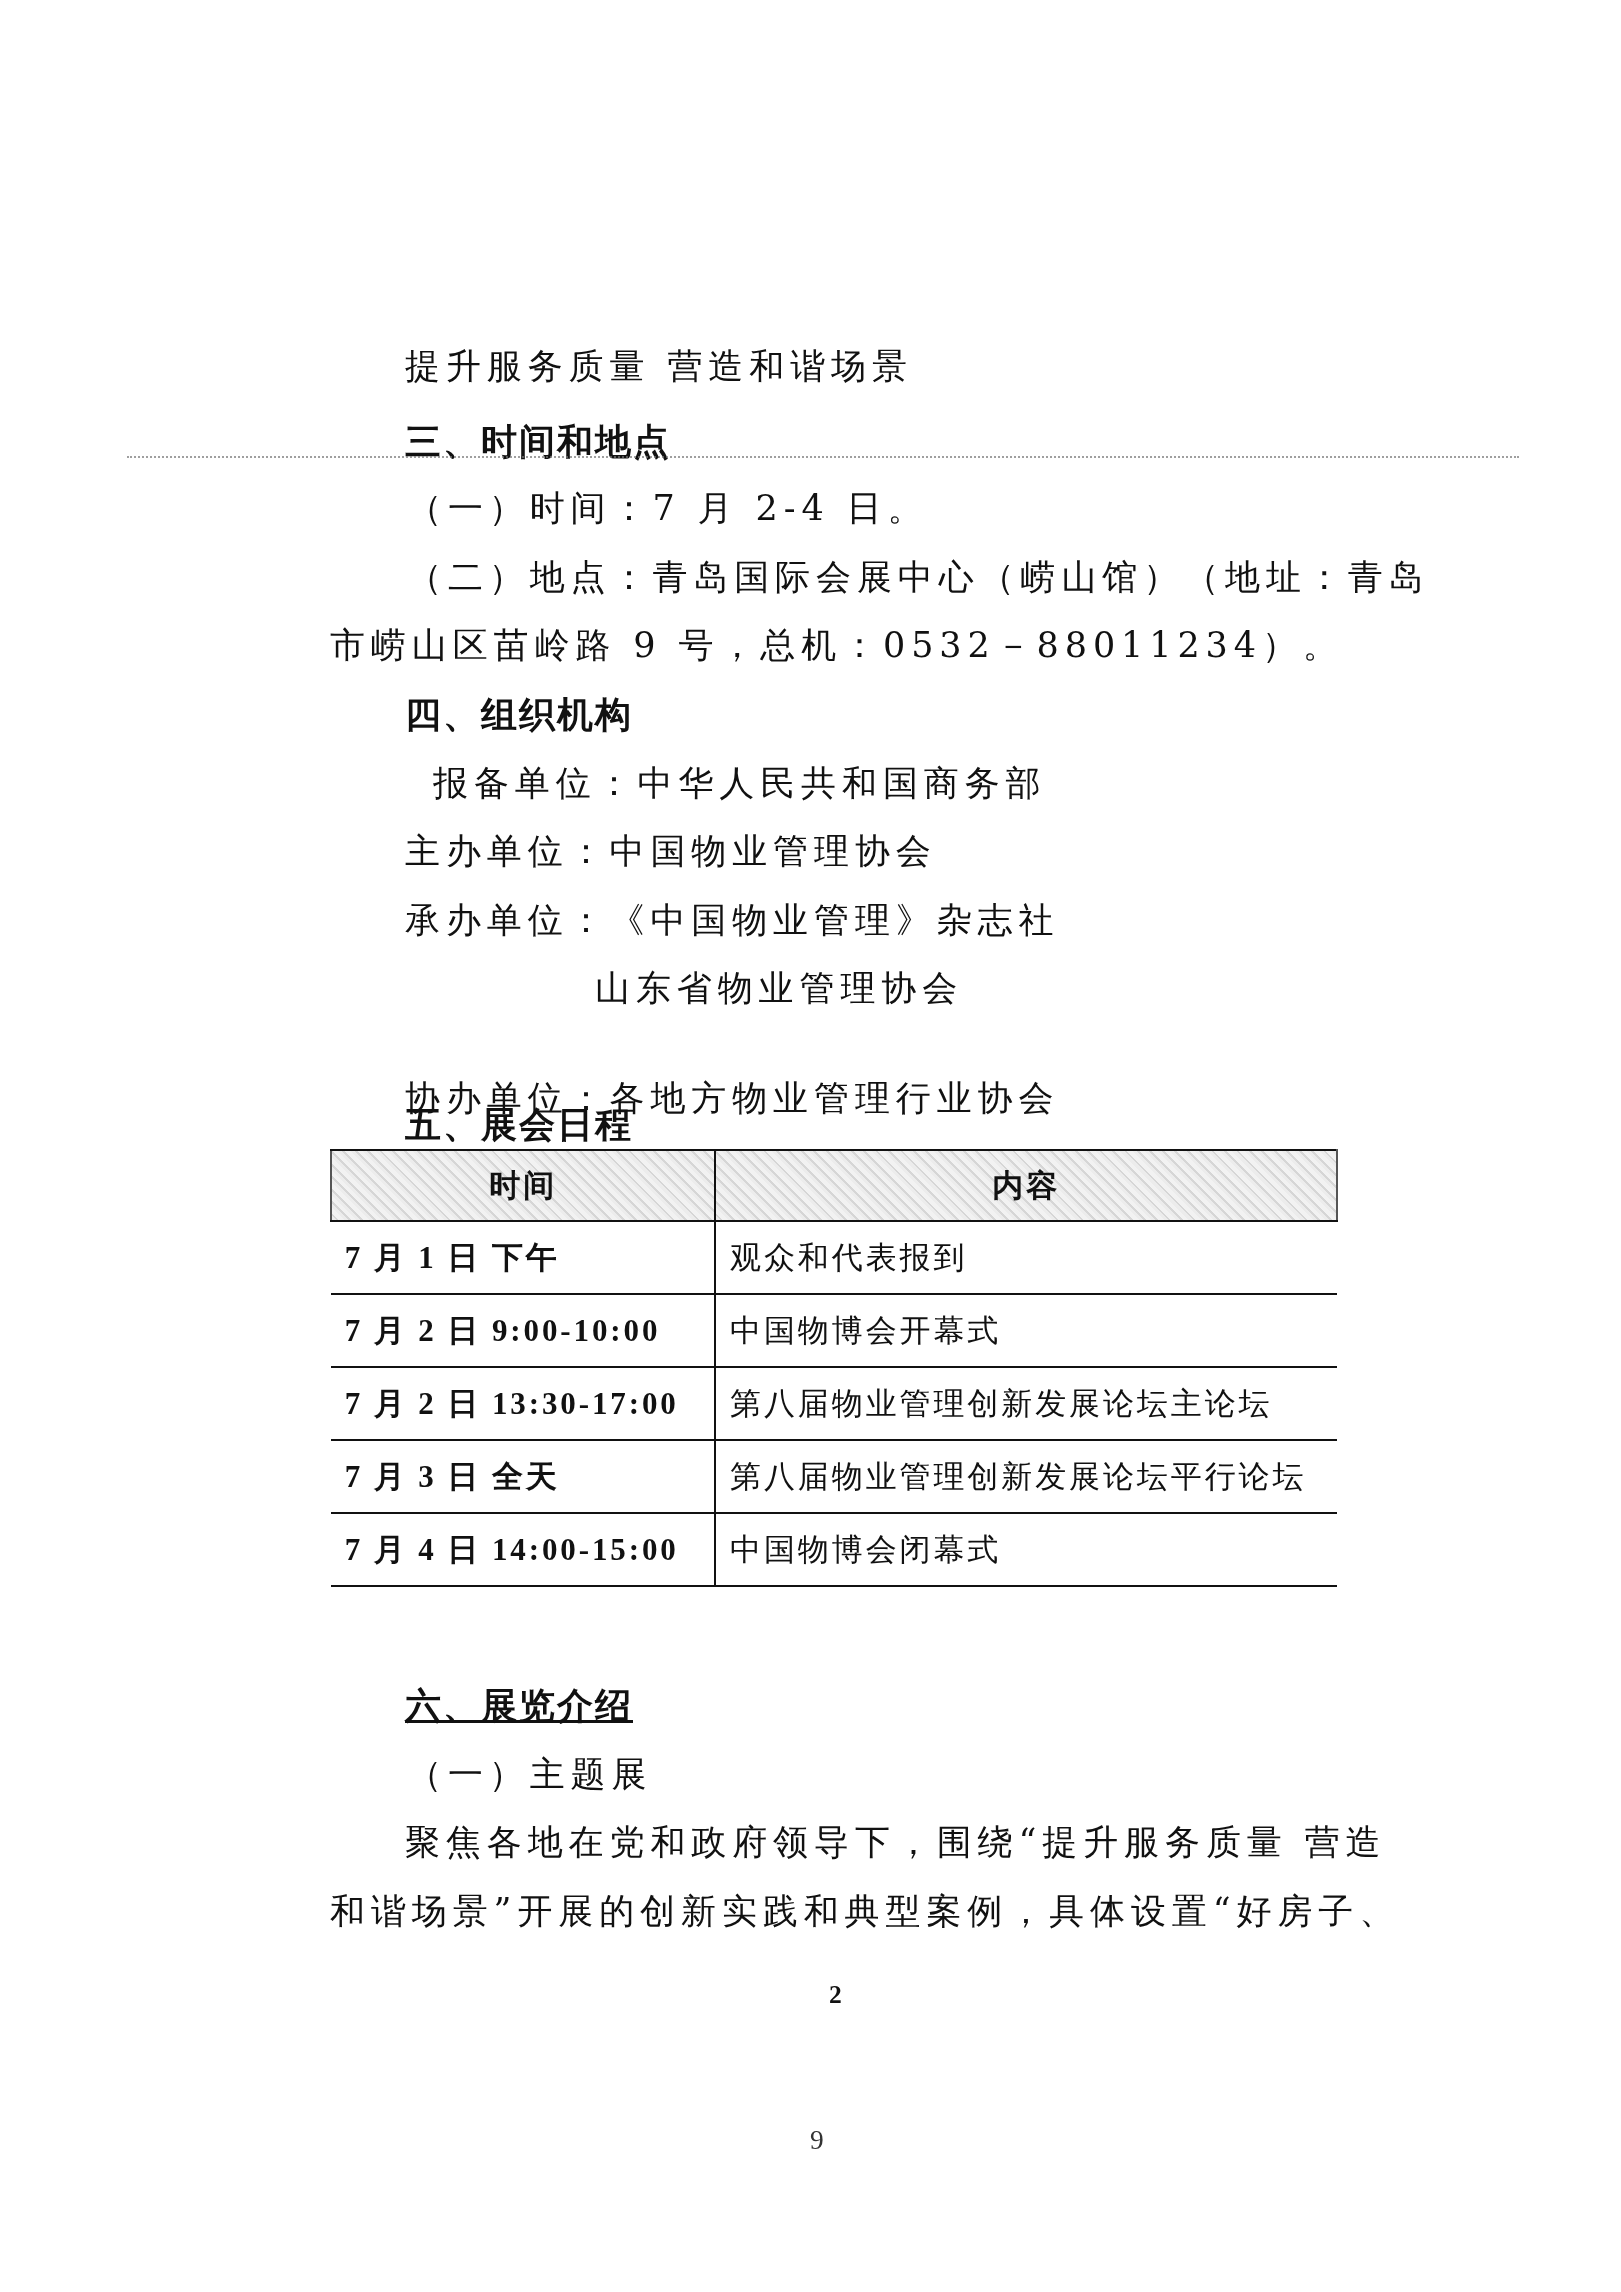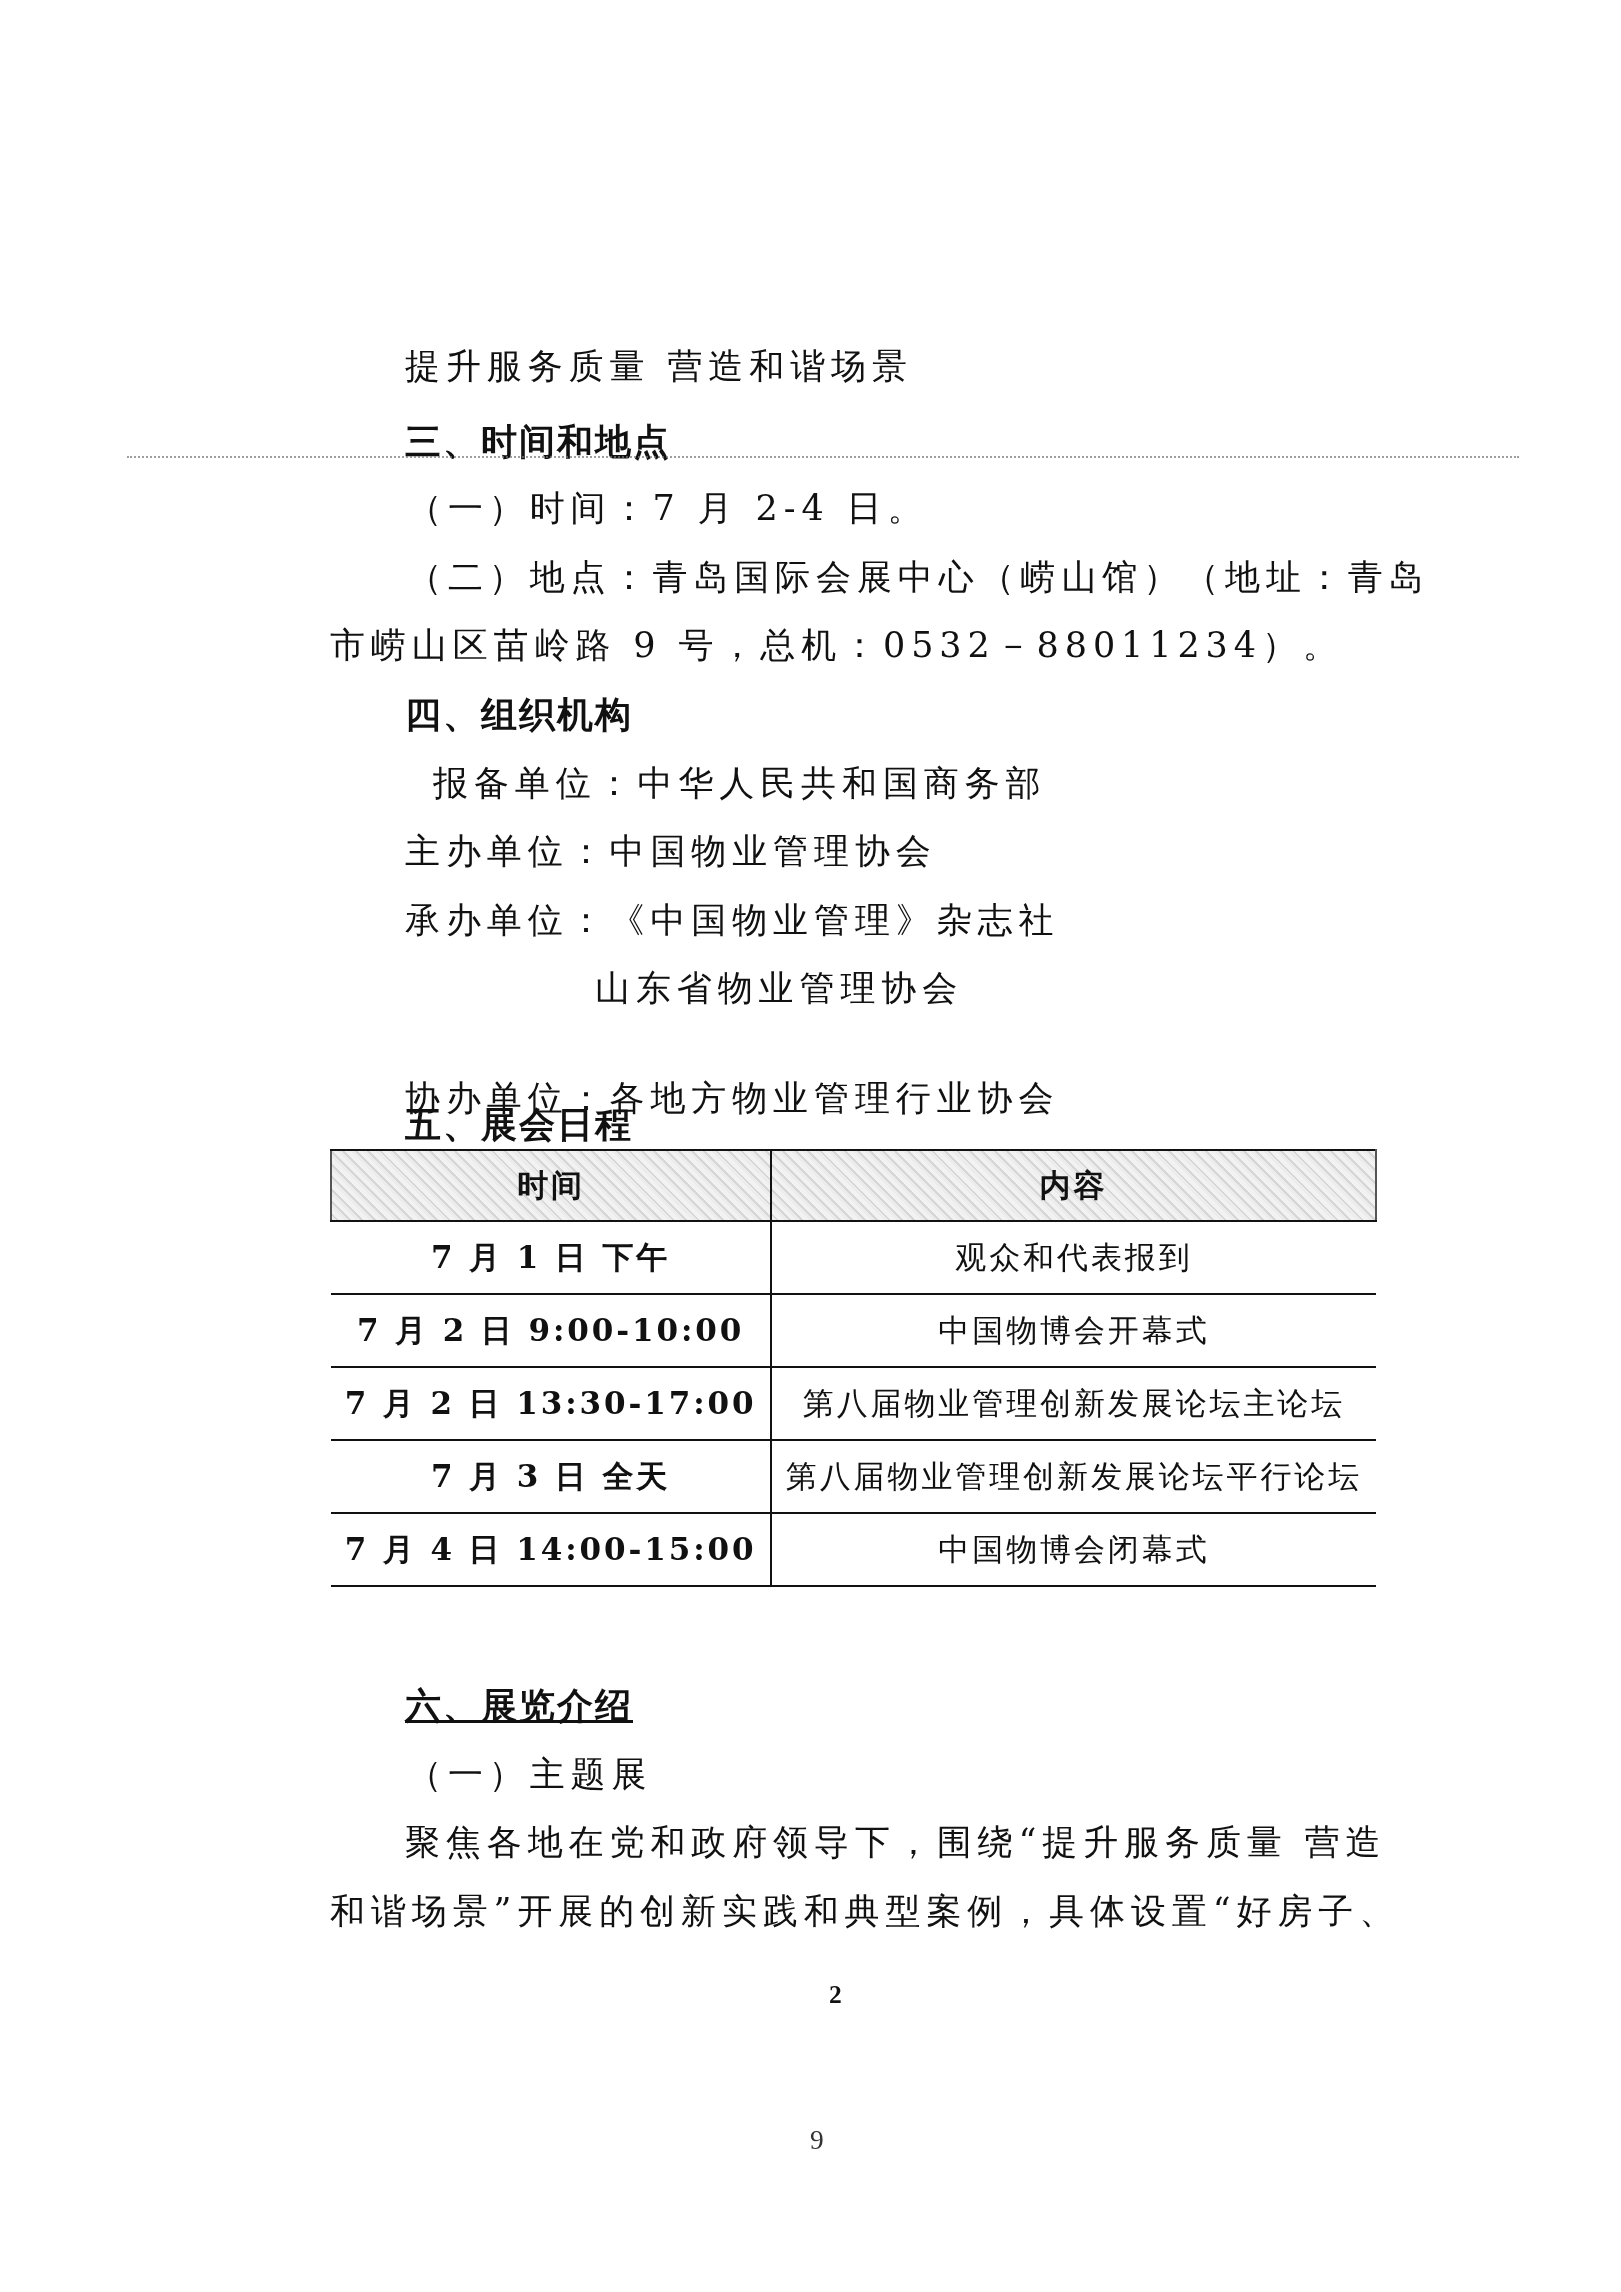--- a/index.html
+++ b/index.html
@@ -1,21 +1,21 @@
 <!DOCTYPE html>
 <html><head>
 <meta charset="utf-8">
 <style>
   html, body { margin:0; padding:0; background:#ffffff; }
   body { width:1621px; height:2293px; position:relative; overflow:hidden; color:#111; font-family:"DejaVu Serif", serif; }
   .line { position:absolute; white-space:nowrap; font-size:35px; line-height:43px; letter-spacing:5.9px; }
   .h { font-family:"DejaVu Sans", sans-serif; font-weight:bold; letter-spacing:2px; font-size:36px; }
   .artifact { position:absolute; left:127px; top:456px; width:1392px; height:0; border-top:2px dotted #777; opacity:.7; }
   table.sched { position:absolute; left:330px; top:1149px; width:1008px; border-collapse:collapse; font-size:31px; }
-  table.sched td, table.sched th { height:71px; border-bottom:2.9px solid #111; padding:0 13.7px; text-align:center; white-space:nowrap; font-weight:normal; letter-spacing:2.9px; }
+  table.sched td, table.sched th { height:71px; border-bottom:2.9px solid #111; padding:0 13.7px; text-align:left; white-space:nowrap; font-weight:normal; letter-spacing:2.9px;font-family:Liberation Serif, serif; }
   table.sched tr:first-child th { border-top:2.9px solid #111; height:69px; text-align:center; font-family:"DejaVu Sans",sans-serif; font-weight:bold;
      background: repeating-linear-gradient(45deg,#ececec 0 2.9px,#d6d6d6 2.9px 4.9px,#f2f2f2 4.9px 8.8px); }
   table.sched .c1 { width:355px; border-right:2px solid #111; font-weight:bold; }
   table.sched th.c1 { border-left:2px solid #555; }
   table.sched th.c2 { border-right:2px solid #555;margin-left:17px; }
   .pnum { position:absolute; font-family:"Liberation Serif", serif; }
 </style>
 </head>
 <body>
 

